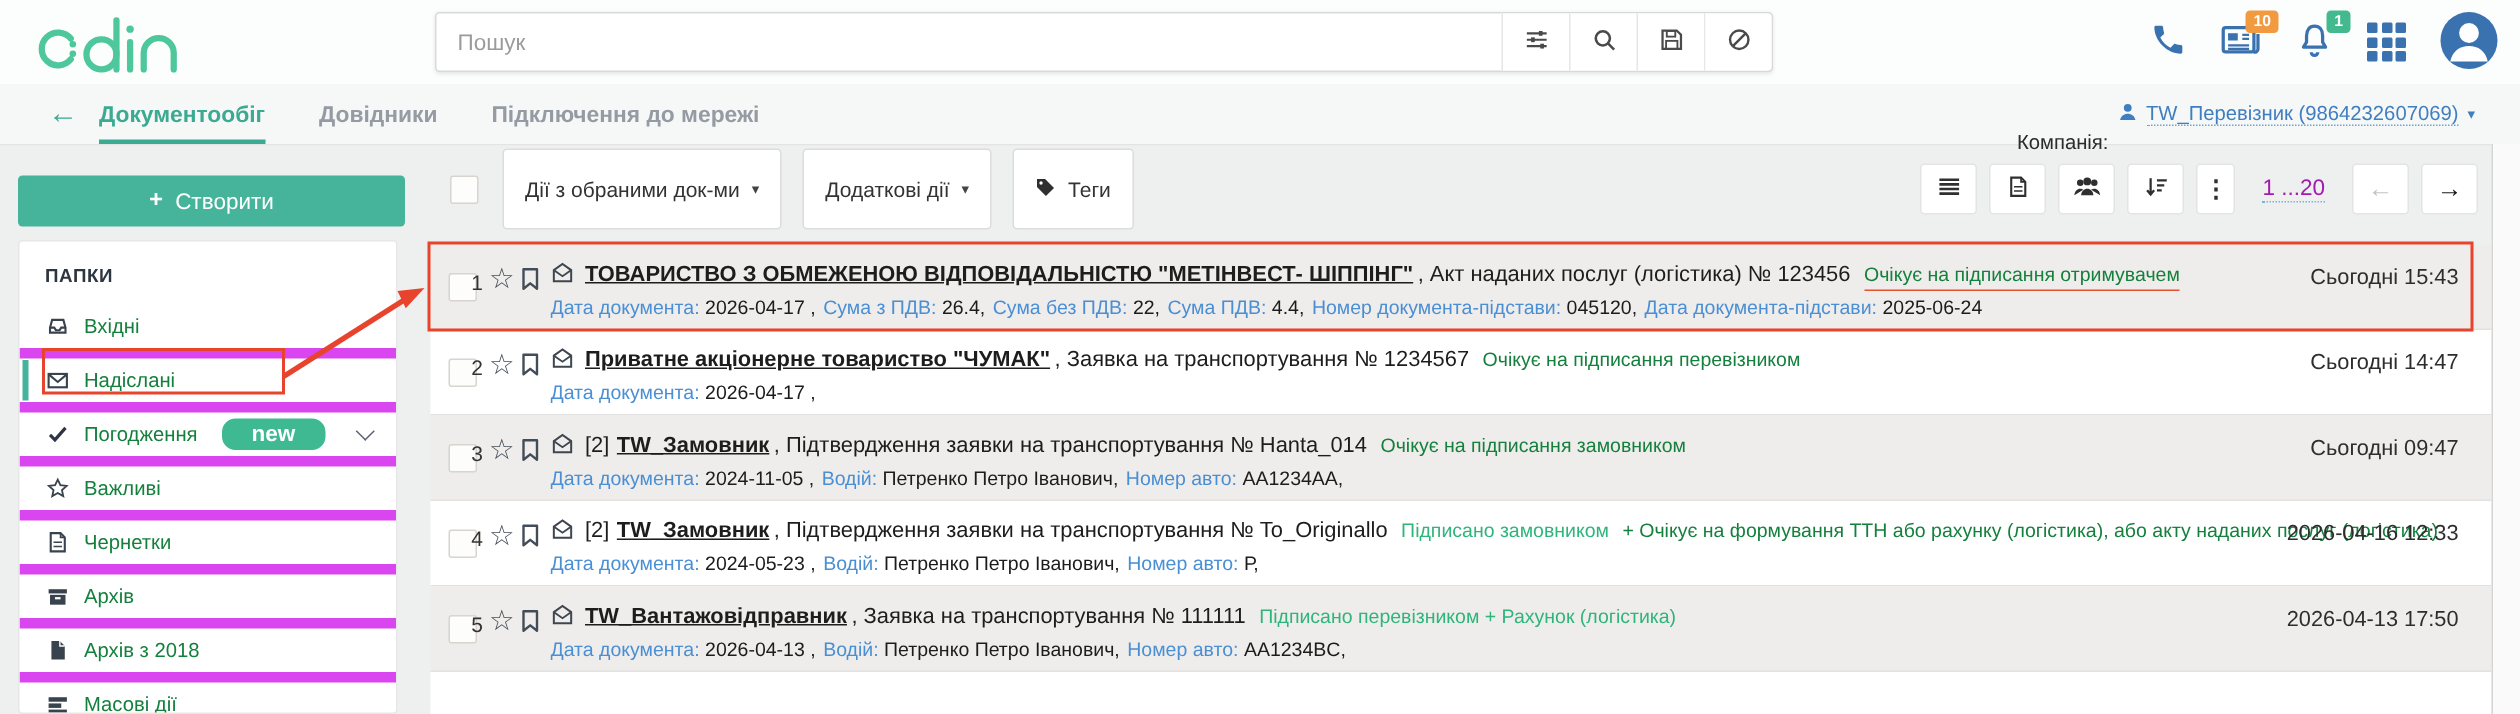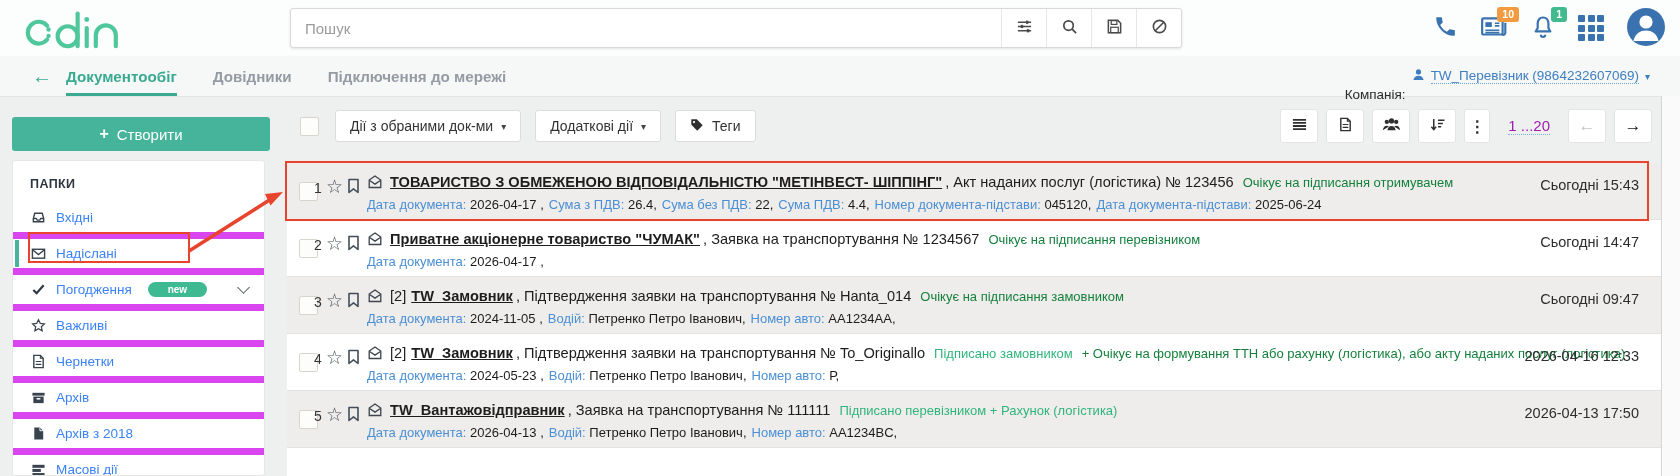--- a/index.html
+++ b/index.html
@@ -47,29 +47,29 @@
   .create-btn{position:absolute;left:12px;top:117px;width:258px;height:34px;background:#45b49a;border:none;border-radius:3px;
     color:#fff;font-size:15px;display:flex;align-items:center;justify-content:center;gap:8px;cursor:pointer;
     font-family:"Liberation Sans","DejaVu Sans",sans-serif;}
   .plus::before{content:"+";font-weight:bold;font-size:16px;}
   .folders{position:absolute;left:12px;top:160px;width:253px;height:316px;background:#fff;border:1px solid #e7e7e7;border-radius:3px;box-sizing:border-box;overflow:hidden;}
   .folders-title{padding:16px 0 12px 17px;font-size:12.5px;font-weight:bold;color:#2e3640;letter-spacing:.4px;}
   .f-item{position:relative;height:29px;display:flex;align-items:center;padding-left:17px;gap:10px;cursor:pointer;}
   .f-item + .f-item{border-top:7px solid #d946ef;}
   .f-item.selected::before{content:"";position:absolute;left:2px;top:1px;bottom:1px;width:4px;background:#45b49a;}
   .f-ic{width:16px;display:flex;justify-content:center;}
-  .f-label{font-size:13.5px;color:#3b82f6;}
-  .new-badge{background:#3fb992;color:#fff;font-size:10px;font-weight:bold;padding:2px 20px;border-radius:9px;margin-left:6px;}
+  .f-label{font-size:13.5px;color:#15803d;}
+  .new-badge{background:#3fb992;color:#fff;font-size:15px;font-weight:bold;padding:2px 20px;border-radius:9px;margin-left:6px;}
   .chev{width:8px;height:8px;border-right:1.6px solid #59626e;border-bottom:1.6px solid #59626e;
     transform:rotate(45deg);margin-left:auto;margin-right:16px;margin-top:-4px;}
   
   .toolbar-left{position:absolute;left:287px;top:106px;height:40px;display:flex;align-items:center;gap:14px;}
   .cb{width:17px;height:17px;background:#fdfdfc;border:1px solid #d8d4ce;border-radius:2px;box-sizing:content-box;cursor:pointer;}
   .toolbar-left .cb{margin-left:13px;margin-right:2px;}
-  .tb-btn{height:32px;background:#fff;border:1px solid #dcdcdc;border-radius:3px;padding:0 14px;
+  .tb-btn{height:54px;background:#fff;border:1px solid #dcdcdc;border-radius:3px;padding:0 14px;
     font-size:14px;color:#333;display:flex;align-items:center;gap:8px;cursor:pointer;
     font-family:"Liberation Sans","DejaVu Sans",sans-serif;}
   .caret{font-size:10px;color:#444;}
   .caret::after{content:"\25BE";}
   .toolbar-right{position:absolute;right:28px;top:106px;height:40px;display:flex;align-items:center;gap:8px;}
   .ic-btn{width:38px;height:34px;background:#fff;border:1px solid #e4e4e4;border-radius:3px;
     display:flex;align-items:center;justify-content:center;cursor:pointer;padding:0;}
   .ic-btn.narrow{width:26px;}
   .kebab::after{content:"\22EE";font-size:16px;color:#2f2f2f;font-weight:bold;}
   .pag{margin:0 10px;font-size:15px;color:#a21caf;border-bottom:1px dotted #7fb0e0;cursor:pointer;white-space:pre;}

